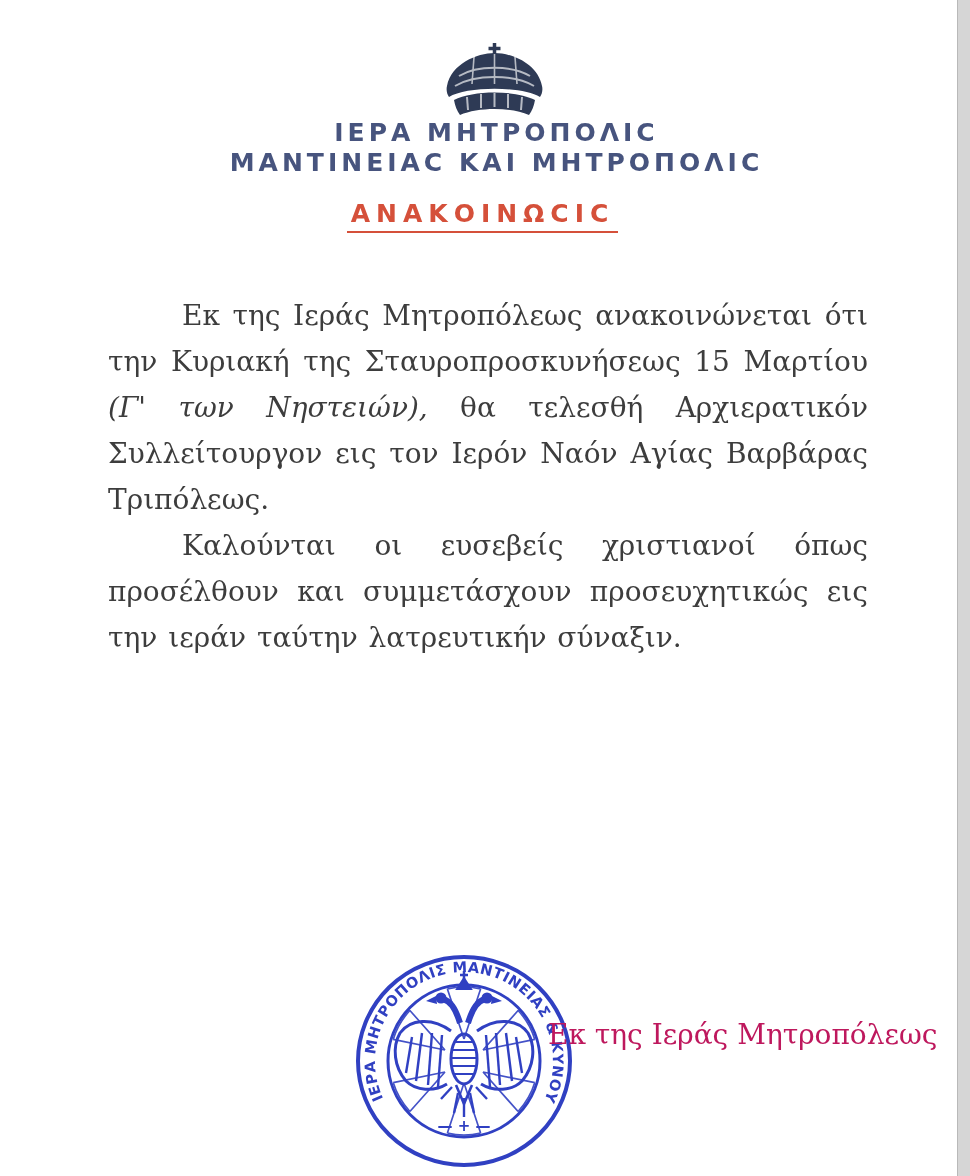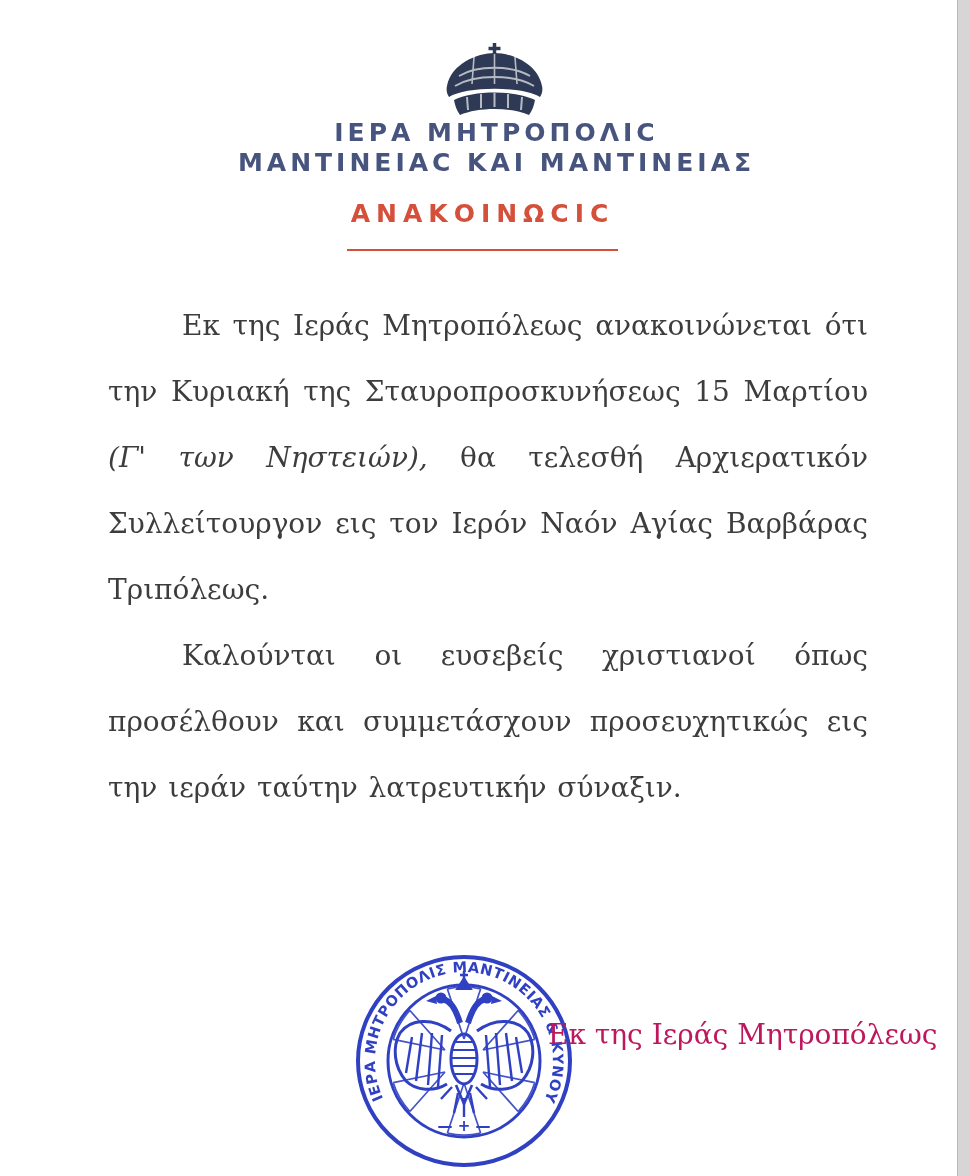--- a/index.html
+++ b/index.html
@@ -23,26 +23,26 @@
     color:#47547e; font-size:25px; letter-spacing:4px; white-space:nowrap;
   }
   .hdr1 { top:118px; }
   .hdr2 { top:148px; }
 
   .title-wrap { position:absolute; left:10px; top:199px; width:945px; text-align:center; }
   .title {
     display:inline-block;
     font-family:"DejaVu Sans", sans-serif; font-weight:bold;
     font-size:25px; letter-spacing:6px; color:#d5503a;
-    border-bottom:2px solid #d5503a; padding:0 4px 21px 4px; white-space:nowrap;
+    border-bottom:2px solid #d5503a; padding:0 4px 3px 4px; white-space:nowrap;
   }
 
   .doc {
     position:absolute; left:108px; top:293px; width:760px;
-    font-size:28px; line-height:66px; color:#3d3d3d;
+    font-size:28px; line-height:46px; color:#3d3d3d;
     text-align:justify; word-spacing:2px;
   }
   .doc p { margin:0; text-indent:74px; }
   .doc em { font-style:italic; }
 
   .signature {
     position:absolute; left:548px; top:1018px;
     font-size:28px; color:#be185d; white-space:nowrap;
   }
 
@@ -75,21 +75,21 @@
       <line x1="78" y1="17" x2="80" y2="44" stroke-width="1.6"></line>
       <line x1="30" y1="57" x2="31" y2="70" stroke-width="2"></line>
       <line x1="44" y1="54" x2="44" y2="68" stroke-width="2"></line>
       <line x1="57.5" y1="53" x2="57.5" y2="67" stroke-width="2"></line>
       <line x1="71" y1="54" x2="71" y2="68" stroke-width="2"></line>
       <line x1="85" y1="57" x2="84" y2="70" stroke-width="2"></line>
     </g>
   </svg>
 
   <div class="hdr hdr1">ΙΕΡΑ ΜΗΤΡΟΠΟΛΙC</div>
-  <div class="hdr hdr2">ΜΑΝΤΙΝΕΙΑC ΚΑΙ ΜΑΝΤΙΝΕΙΑΣ</div>
+  <div class="hdr hdr2">ΜΑΝΤΙΝΕΙΑC ΚΑΙ ΜΗΤΡΟΠΟΛΙC</div>
 
   <div class="title-wrap">
     <span class="title">ΑΝΑΚΟΙΝΩCΙC</span>
   </div>
 
   <div class="doc">
     <p><span>Εκ της Ιεράς Μητροπόλεως ανακοινώνεται ότι την Κυριακή της Σταυροπροσκυνήσεως 15 Μαρτίου </span><em>(Γ' των Νηστειών),</em><span> θα τελεσθή Αρχιερατικόν Συλλείτουργον εις τον Ιερόν Ναόν Αγίας Βαρβάρας Τριπόλεως.</span></p>
     <p>Καλούνται οι ευσεβείς χριστιανοί όπως προσέλθουν και συμμετάσχουν προσευχητικώς εις την ιεράν ταύτην λατρευτικήν σύναξιν.</p>
   </div>
 

